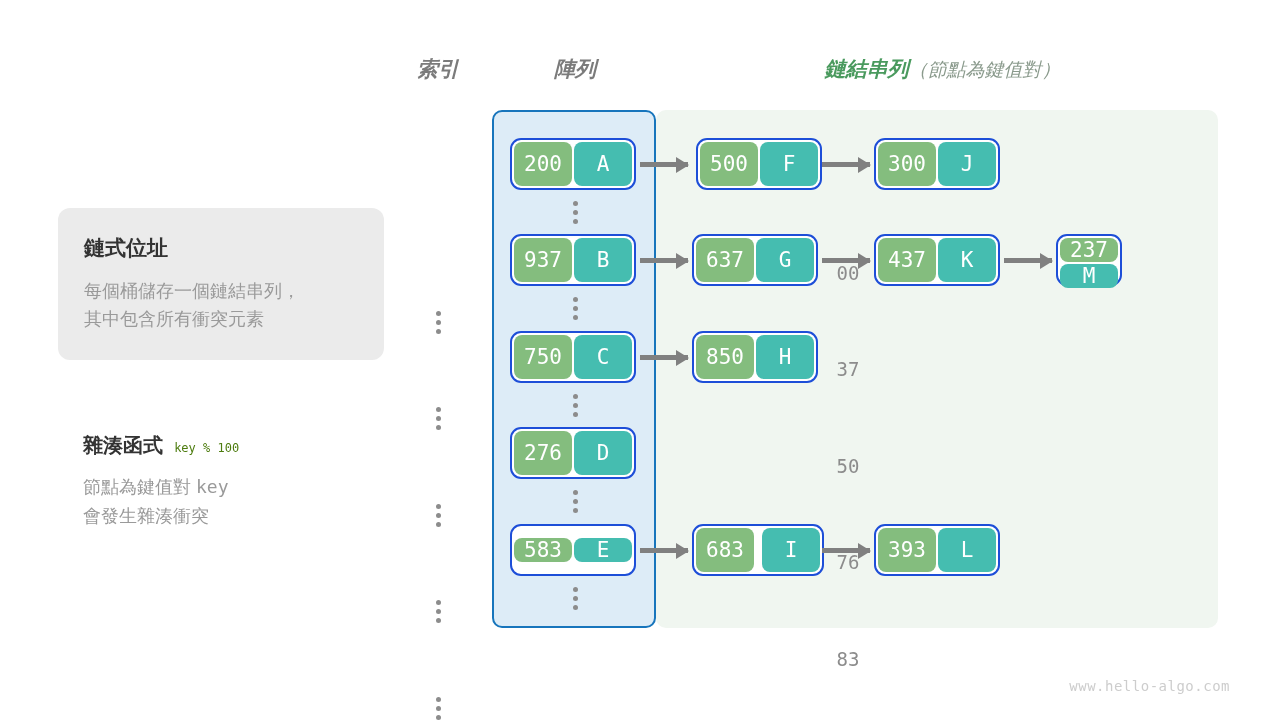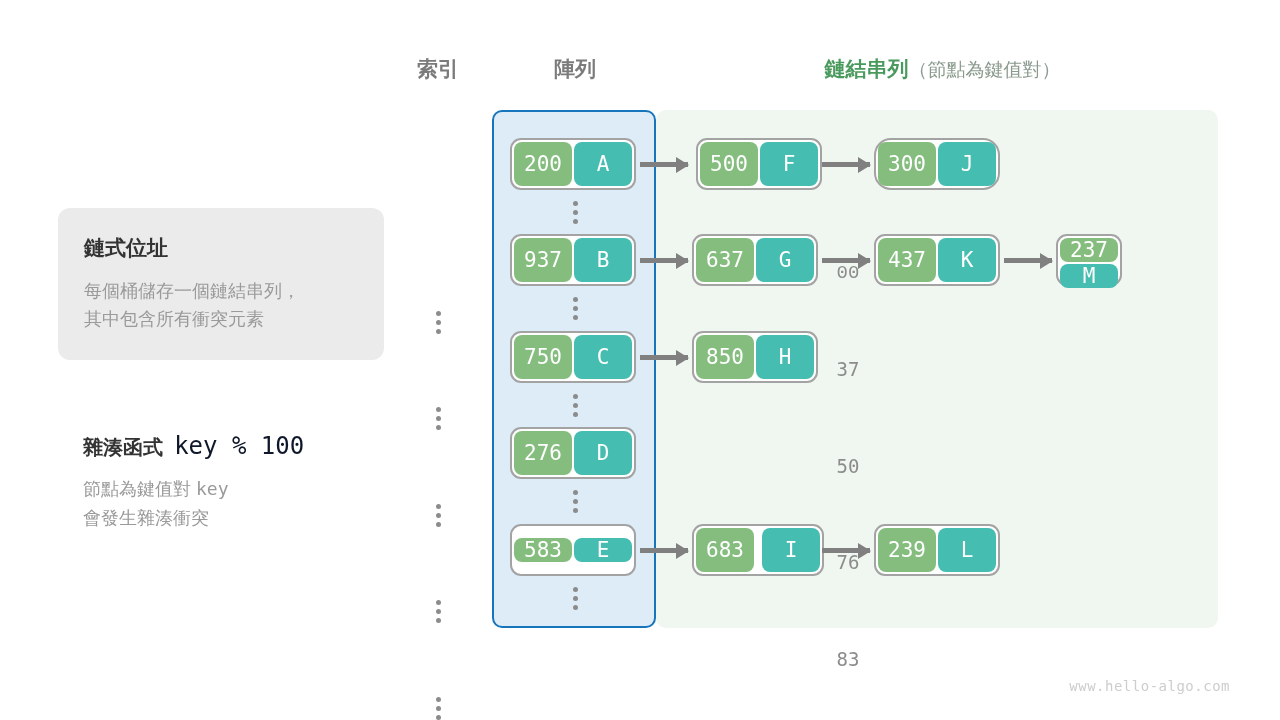--- a/index.html
+++ b/index.html
@@ -15,20 +15,21 @@
     position: relative;
   }
 
   
   .hdr {
     position: absolute;
     font-size: 21px;
     font-weight: bold;
     color: #7b7b7b;
     white-space: nowrap;
+    font-style: italic;
   }
   #hdr-index { left: 410px; top: 55px; width: 56px; text-align: center; }
   #hdr-array { left: 495px; top: 55px; width: 160px; text-align: center; }
   #hdr-list  { left: 665px; top: 55px; width: 555px; text-align: center; }
   #hdr-list .ll-main { color: #4a9a5e; font-weight: bold; font-size: 21px; }
   #hdr-list .ll-sub  { color: #8a9a8c; font-weight: normal; font-size: 19px; }
 
   
   #list-panel {
     position: absolute;
@@ -73,21 +74,21 @@
     border-radius: 50%;
     background: #8c8c8c;
   }
 
   
   .node {
     position: absolute;
     top: 0;
     height: 52px;
     box-sizing: border-box;
-    border: 2px solid #a3a3a3;
+    border: 2px solid #1d4ed8;
     border-radius: 11px;
     background: #ffffff;
     display: flex;
     padding: 2px;
     gap: 2px;
   }
   .cell {
     display: flex;
     align-items: center;
     justify-content: center;
@@ -144,22 +145,22 @@
   #hash-note .hn-title {
     font-size: 20px;
     font-weight: bold;
     color: #333333;
     white-space: nowrap;
     margin-bottom: 14px;
   }
   #hash-note .hn-title .mono {
     font-family: "DejaVu Sans Mono", monospace;
     font-weight: normal;
-    font-size: 24px;
-    color: #0f172a;
+    font-size: 12px;
+    color: #4d7c0f;
   }
   #hash-note .hn-body {
     font-size: 18px;
     color: #9a9a9a;
     line-height: 1.6;
   }
   #hash-note .hn-body .mono {
     font-family: "DejaVu Sans Mono", monospace;
     font-size: 18px;
   }
@@ -178,21 +179,21 @@
 <body>
 
 <div class="hdr" id="hdr-index">索引</div>
 <div class="hdr" id="hdr-array">陣列</div>
 <div class="hdr" id="hdr-list"><span class="ll-main">鏈結串列</span><span class="ll-sub">（節點為鍵值對）</span></div>
 
 <div id="list-panel"></div>
 <div id="array-panel"></div>
 
 <div id="index-col">
-    <div class="idx-label" style="left: 410px; top: 152px; font-family: Liberation Mono, monospace;">00</div>
+    <div class="idx-label" style="left: 410px; top: 152px;">00</div>
     <div class="idx-label" style="left: 410px; top: 248px;">37</div>
     <div class="idx-label" style="left: 410px; top: 345px;">50</div>
     <div class="idx-label" style="left: 410px; top: 441px;">76</div>
     <div class="idx-label" style="left: 410px; top: 538px;">83</div>
     <div class="dots" style="left: 21px; top: 201px;">
       <i></i>
       <i></i>
       <i></i>
     </div>
     <div class="dots" style="left: 21px; top: 297px;">
@@ -220,21 +221,21 @@
 <div id="diagram-body">
     <div class="node" style="left: 510px; top: 138px;">
       <div class="cell key">200</div>
       <div class="cell val">A</div>
     </div>
     <div class="node" style="left: 696px; top: 138px; text-align: right;">
       <div class="cell key">500</div>
       <div class="cell val">F</div>
     </div>
     <div class="arrow" style="left: 640px; top: 162px; width: 48px;"></div>
-    <div class="node" style="left: 874px; top: 138px; border-radius: 17px;">
+    <div class="node" style="left: 874px; top: 138px;">
       <div class="cell key">300</div>
       <div class="cell val">J</div>
     </div>
     <div class="arrow" style="left: 822px; top: 162px; width: 48px;"></div>
     <div class="node" style="left: 510px; top: 234px;">
       <div class="cell key">937</div>
       <div class="cell val">B</div>
     </div>
     <div class="node" style="left: 692px; top: 234px; text-align: center;">
       <div class="cell key">637</div>
@@ -267,21 +268,21 @@
     <div class="node" style="left: 510px; top: 524px; align-items: center;">
       <div class="cell key">583</div>
       <div class="cell val">E</div>
     </div>
     <div class="node" style="left: 692px; top: 524px; gap: 8px;">
       <div class="cell key">683</div>
       <div class="cell val">I</div>
     </div>
     <div class="arrow" style="left: 640px; top: 548px; width: 48px;"></div>
     <div class="node" style="left: 874px; top: 524px;">
-      <div class="cell key">239</div>
+      <div class="cell key">393</div>
       <div class="cell val">L</div>
     </div>
     <div class="arrow" style="left: 822px; top: 548px; width: 48px;"></div>
     <div class="dots" style="left: 568px; top: 201px;">
       <i></i>
       <i></i>
       <i></i>
     </div>
     <div class="dots" style="left: 568px; top: 297px;">
       <i></i>

